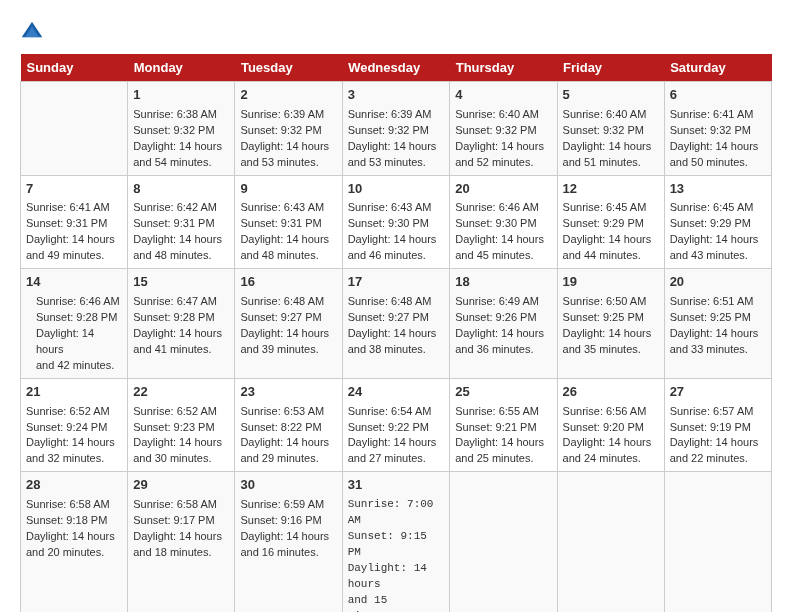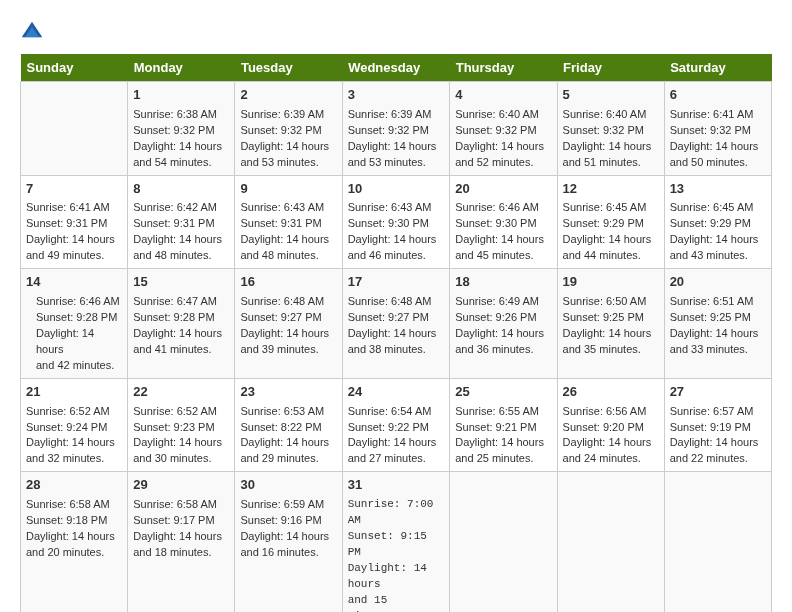--- a/index.html
+++ b/index.html
@@ -47,21 +47,21 @@
     .subtitle {
       font-size: 16px;
       color: #555;
     }
     table {
       width: 100%;
       border-collapse: collapse;
       font-size: 11px;
     }
     thead tr th {
-      background-color: #4d7c0f;
+      background-color: #b91c1c;
       color: #fff;
       text-align: left;
       padding: 6px 6px;
       font-size: 13px;
       font-weight: bold;
     }
     tbody tr td {
       border: 1px solid #ccc;
       vertical-align: top;
       padding: 4px 5px;

